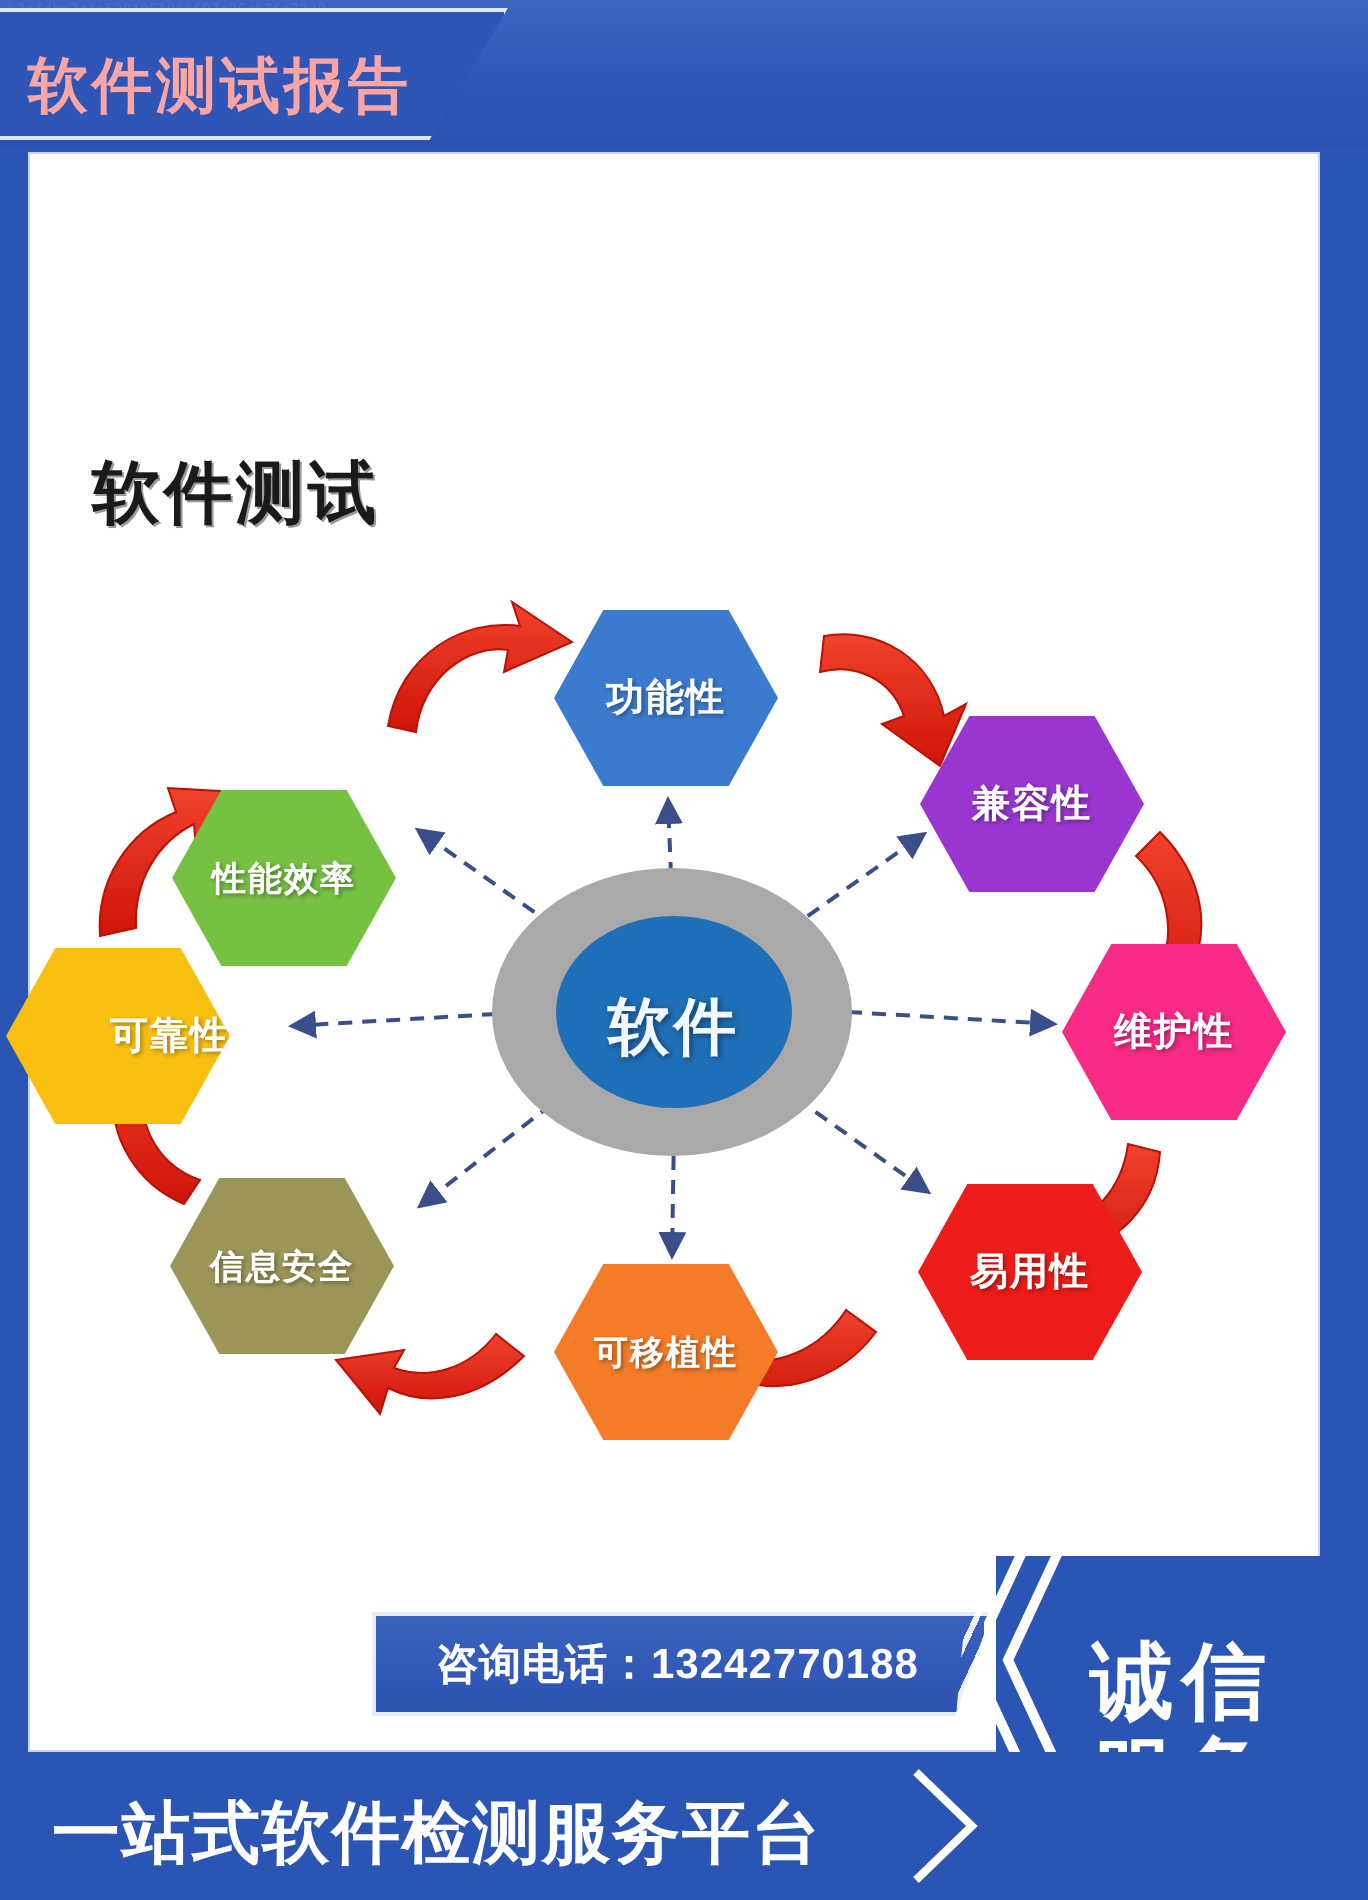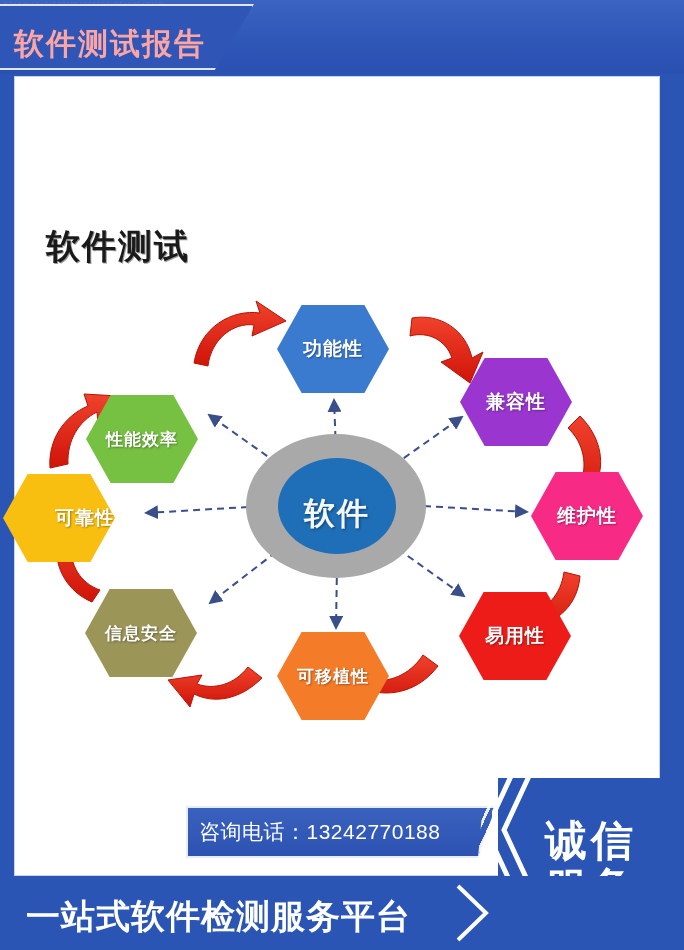--- a/index.html
+++ b/index.html
@@ -108,22 +108,22 @@
   .phone-bar{
     position:absolute;left:186px;top:806px;
     width:310px;height:52px;
     background:linear-gradient(180deg,#3a61bd 0%,#2c53b2 100%);
     border:2px solid #e6ecf9;
     box-sizing:border-box;
     clip-path:polygon(0 0,100% 0,94% 100%,0 100%);
     display:flex;align-items:center;
   }
   .phone-bar span{
-    color:#ffffff;font-size:21px;font-weight:400;
-    padding-left:11px;letter-spacing:.5px;white-space:nowrap;text-align:right;
+    color:#ffffff;font-size:21px;font-weight:700;
+    padding-left:30px;letter-spacing:.5px;white-space:nowrap;text-align:right;
   }
   .phone-slash{
     position:absolute;left:478px;top:806px;
     width:26px;height:52px;
     background:repeating-linear-gradient(115deg,#ffffff 0 3px,transparent 3px 9px);
     clip-path:polygon(18% 0,100% 0,82% 100%,0 100%);
     opacity:.9;
   }
   
   .trust-block{

